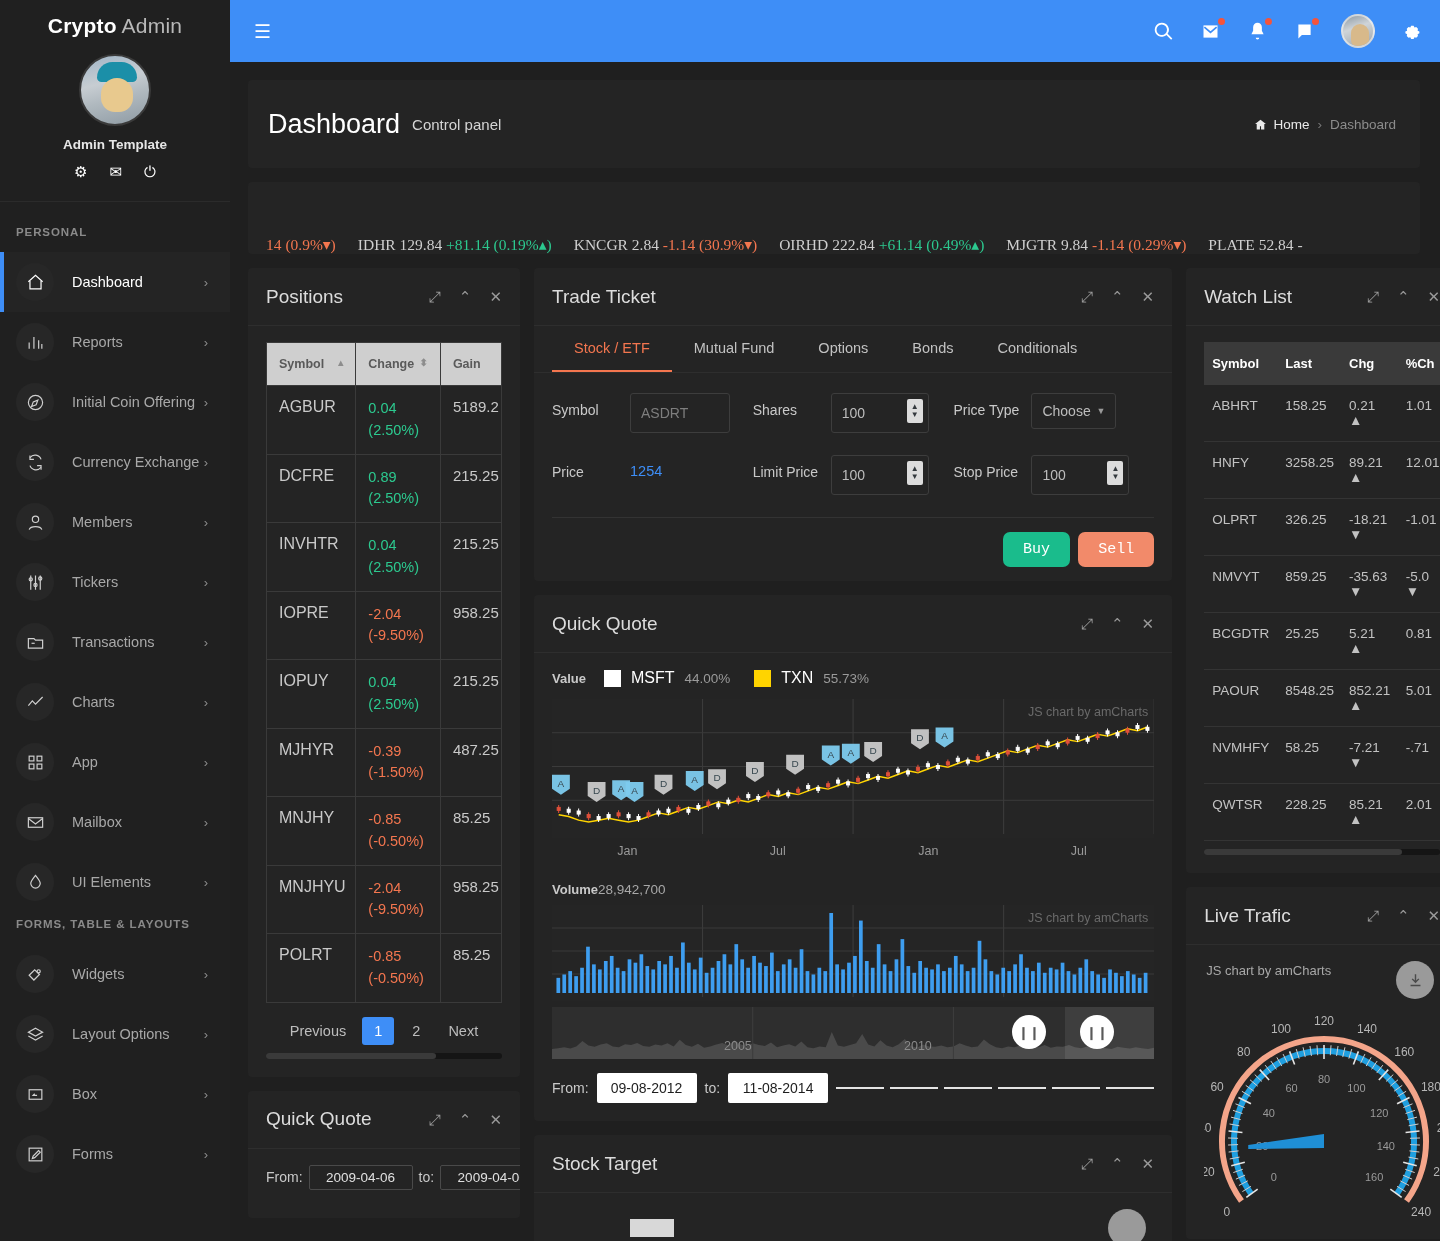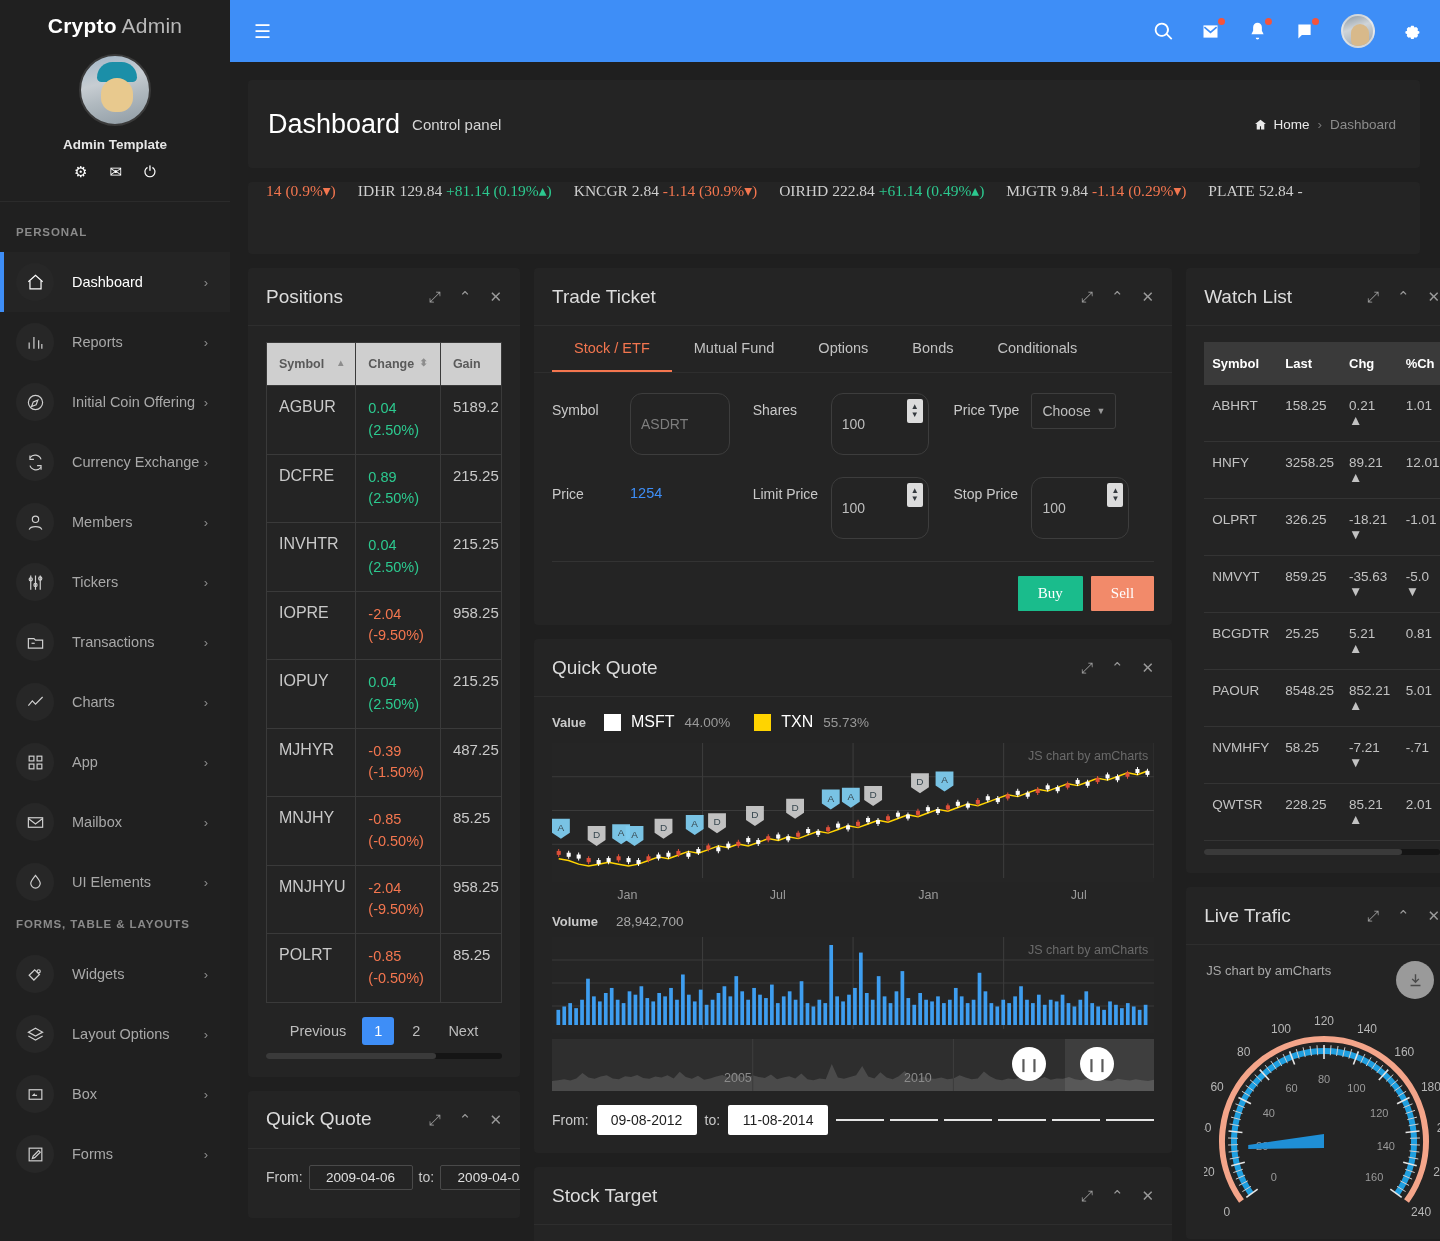--- a/index.html
+++ b/index.html
@@ -113,21 +113,21 @@
   .page-title { color:#fff; font-size:27px; font-weight:400; }
   .page-sub { color:#d5d5d5; font-size:15px; margin-left:12px; }
   .crumbs { margin-left:auto; display:flex; align-items:center; gap:8px; font-size:13.5px; }
   .crumbs .home { color:#e9e9e9; display:flex; align-items:center; gap:6px; cursor:pointer; }
   .crumbs .home svg { width:13px; height:13px; fill:#e9e9e9; }
   .crumbs .sep { color:#777; }
   .crumbs .cur { color:#8c8c8c; }
 
   .tickerbar {
     background:#242424; border-radius:4px; height: 72px; margin-top: 14px;
-    display:flex; align-items:flex-start; padding: 0 18px; overflow:hidden; white-space:nowrap;
+    display:flex; align-items:flex-end; padding: 0 18px; overflow:hidden; white-space:nowrap;
   }
   .tk { font-size:15.5px; margin-right: 22px; font-family:"Liberation Serif", serif; }
   .tk .sym { color:#cfcfcf; }
   .tk .up { color:#2cc98f; }
   .tk .dn { color:#f4764f; }
 
   .grid {
     display:flex; gap: 14px; margin-top: 14px; align-items:flex-start;
   }
   .col-left { width: 272px; flex:0 0 272px; }
@@ -169,56 +169,56 @@
   .tabs { display:flex; border-bottom:1px solid #2e2e2e; padding: 0 18px; }
   .tab {
     padding: 14px 22px; color:#c2c2c2; font-size:14.5px; cursor:pointer;
     border-bottom:2px solid transparent;
   }
   .tab.active { color:#f4764f; border-bottom-color:#f4764f; }
   .form-row { display:flex; align-items:flex-start; margin-bottom: 22px; }
   .fcell { display:flex; align-items:flex-start; flex:1; }
   .flabel { color:#c9c9c9; font-size:14px; width: 78px; padding-top:8px; line-height:1.4; }
   .finput {
-    background:#242424; border:1px solid #3d3d3d; border-radius:12px;
-    color:#bdbdbd; font-size:14px; padding: 22px 10px; width: 100px; outline:none;
+    background:#242424; border:1px solid #3d3d3d; border-radius:3px;
+    color:#bdbdbd; font-size:14px; padding: 11px 10px; width: 100px; outline:none;
   }
   .finput::placeholder { color:#7e7e7e; }
   .spinner { position:relative; width:98px; }
   .spinner .finput { width:98px; padding-right:26px; }
   .spin-btns {
     position:absolute; right:6px; top:6px; width:16px; height:24px;
     background:#dcdcdc; border-radius:2px; display:flex; flex-direction:column;
     align-items:center; justify-content:center; cursor:pointer;
   }
   .spin-btns i { font-style:normal; font-size:8px; color:#33383d; line-height:8px; }
   .price-val { color:#3e8ef7; font-size:14.5px; padding-top:8px; }
   .select-box {
     background:#242424; border:1px solid #3d3d3d; border-radius:3px; width: 85px;
     color:#bdbdbd; font-size:14px; padding: 9px 10px; display:flex; align-items:center;
     cursor:pointer; overflow:hidden; white-space:nowrap;
   }
   .select-box .cv { color:#9a9a9a; font-size:9px; margin-left:auto; }
   .hr { border-top:1px solid #333; margin: 6px 0 14px; }
   .btn-row { display:flex; justify-content:flex-end; gap: 8px; }
-  .btn { border:none; border-radius:1px; padding: 9px 20px; font-size:15px; color:#fff; cursor:pointer;
-         font-family:Liberation Serif, serif; }
+  .btn { border:none; border-radius:7px; padding: 9px 20px; font-size:15px; color:#fff; cursor:pointer;
+         font-family:Liberation Mono, monospace; }
   .btn-buy { background:#1abc8c; }
   .btn-sell { background:#f28a6a; }
 
   
   .legend { display:flex; align-items:center; gap:10px; margin-bottom:12px; }
   .legend .lg-lbl { color:#c9c9c9; font-size:13px; font-weight:700; margin-right:8px; }
   .swatch { width:17px; height:17px; display:inline-block; }
   .legend .nm { color:#ffffff; font-size:16px; }
   .legend .pc { color:#9a9a9a; font-size:13.5px; margin-right:14px; }
   .chart-wrap { position:relative; background:#252525; }
   .amwm { position:absolute; right:6px; top:6px; color:#6a6a6a; font-size:12.5px; }
   .axis-row { display:flex; margin-top:6px; color:#9a9a9a; font-size:12.5px; }
-  .vol-head { display:flex; gap:18px; align-items:center; margin: 12px 0 8px; }
+  .vol-head { display:flex; align-items:center; margin: 24px 0 8px; }
   .vol-head b { color:#c9c9c9; font-size:13px; }
   .vol-head span { color:#a8a8a8; font-size:13.5px; }
   .scroller { position:relative; height:52px; background:#2e2e2e; margin-top:6px; }
   .grip {
     position:absolute; top:8px; width:34px; height:34px; border-radius:50%;
     background:#fff; display:flex; align-items:center; justify-content:center;
     color:#5a5a5a; font-size:13px; cursor:pointer;
   }
   .scroller .yr { position:absolute; bottom:6px; color:#8b8b8b; font-size:12.5px; }
   .daterow { display:flex; align-items:center; gap:8px; margin-top:14px; }

